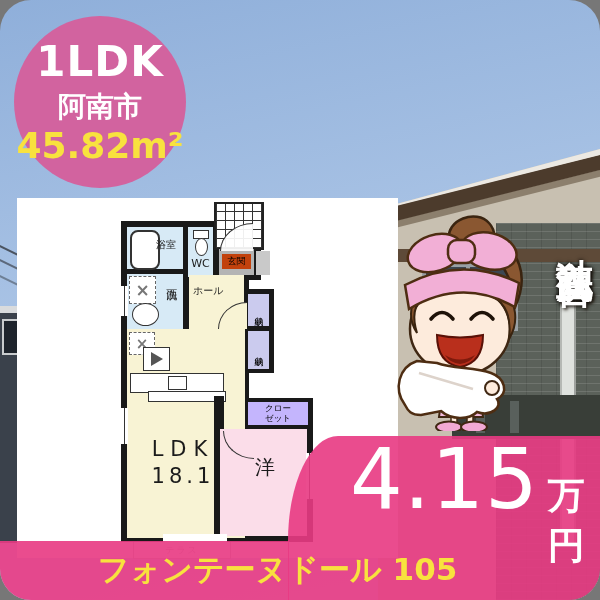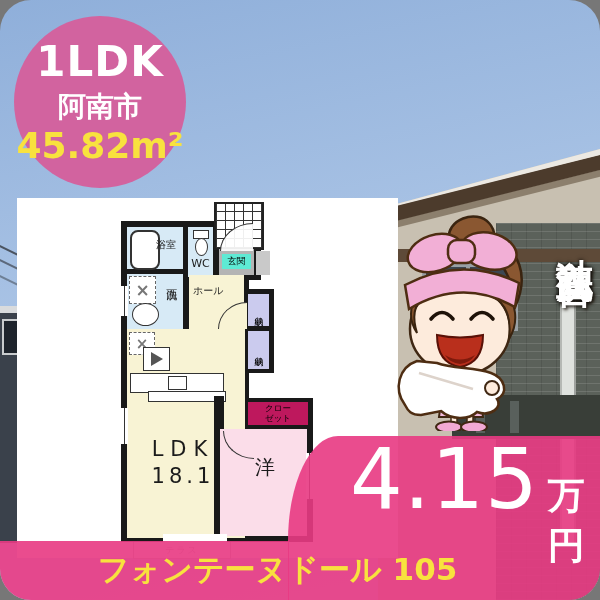--- a/index.html
+++ b/index.html
@@ -50,40 +50,40 @@
   .vtext{writing-mode:vertical-rl;text-orientation:upright;}
   .porch{left:197px;top:4px;width:46px;height:44px;background:#fff;border:2px solid #222;
          background-image:repeating-linear-gradient(0deg,#333 0 1px,transparent 1px 9px),
                           repeating-linear-gradient(90deg,#333 0 1px,transparent 1px 9px);}
   .bath{left:110px;top:29px;width:56px;height:42px;background:#d7eaf6;}
   .bathtub{left:113px;top:32px;width:26px;height:36px;background:#fff;border:2px solid #333;border-radius:8px;}
   .wcroom{left:171px;top:29px;width:25px;height:50px;background:#d7eaf6;}
   .wctank{left:176px;top:32px;width:14px;height:7px;background:#fff;border:1.5px solid #333;}
   .wcbowl{left:178px;top:40px;width:11px;height:16px;background:#fff;border:1.5px solid #333;border-radius:50%;}
   .genkan{left:202px;top:51px;width:35px;height:26px;background:#b4b4b4;}
-  .genkan-chip{left:205px;top:56px;width:29px;height:15px;background:#5eead4;display:flex;align-items:center;justify-content:center;}
+  .genkan-chip{left:205px;top:56px;width:29px;height:15px;background:#c2410c;display:flex;align-items:center;justify-content:center;}
   .step{left:239px;top:53px;width:14px;height:24px;background:#c9c9c9;}
   .hallroom{left:172px;top:77px;width:55px;height:56px;background:#f8f3d4;}
   .washroom{left:110px;top:76px;width:56px;height:56px;background:#d7eaf6;}
   .washer{left:112px;top:78px;width:25px;height:26px;background:#fff;border:1.6px dashed #666;
           display:flex;align-items:center;justify-content:center;color:#777;font-size:17px;font-weight:bold;}
   .sink{left:115px;top:105px;width:25px;height:21px;background:#fff;border:1.6px solid #333;border-radius:50%;}
   .sto-up{left:231px;top:96px;width:21px;height:32px;background:#cbcbee;display:flex;align-items:center;justify-content:center;}
   .sto-low{left:231px;top:133px;width:21px;height:38px;background:#cbcbee;display:flex;align-items:center;justify-content:center;}
   .ldkroom{left:110px;top:131px;width:118px;height:209px;background:#f8f3d4;}
   .fridge{left:112px;top:134px;width:24px;height:21px;background:#fff;border:1.6px dashed #666;
           display:flex;align-items:center;justify-content:center;color:#777;font-size:15px;font-weight:bold;}
   .tvbox{left:126px;top:149px;width:25px;height:22px;background:#fff;border:1.6px solid #333;
          display:flex;align-items:center;justify-content:center;}
   .tvtri{width:0;height:0;border-top:7px solid transparent;border-bottom:7px solid transparent;border-left:12px solid #555;}
   .counter{left:113px;top:175px;width:92px;height:18px;background:#fff;border:1.6px solid #333;}
   .sink2{left:151px;top:178px;width:17px;height:12px;background:#fff;border:1.4px solid #333;}
   .counter2{left:131px;top:193px;width:76px;height:9px;background:#fff;border:1.6px solid #333;}
   .w8{left:197px;top:198px;width:10px;height:146px;}
-  .closet{left:231px;top:204px;width:60px;height:23px;background:#be185d;text-align:center;
+  .closet{left:231px;top:204px;width:60px;height:23px;background:#c4b5fd;text-align:center;
           display:flex;flex-direction:column;align-items:center;justify-content:center;}
   .western{left:203px;top:231px;width:87px;height:107px;background:#fbdde9;}
   .arc{position:absolute;border:1.6px solid #333;}
   .arc-entry{left:203px;top:25px;width:32px;height:27px;background:rgba(255,255,255,.92);
              border-right:none;border-bottom:none;border-radius:100% 0 0 0;}
   .arc-hall{left:201px;top:104px;width:28px;height:26px;background:#f8f3d4;
             border-right:none;border-bottom:none;border-radius:100% 0 0 0;}
   .arc-west{left:206px;top:233px;width:30px;height:27px;background:#fbdde9;
             border-right:none;border-top:none;border-radius:0 0 0 100%;}
   .ldk-text{left:116px;top:238px;width:100px;text-align:center;font-size:21px;color:#1b1b1b;line-height:1.3;}

